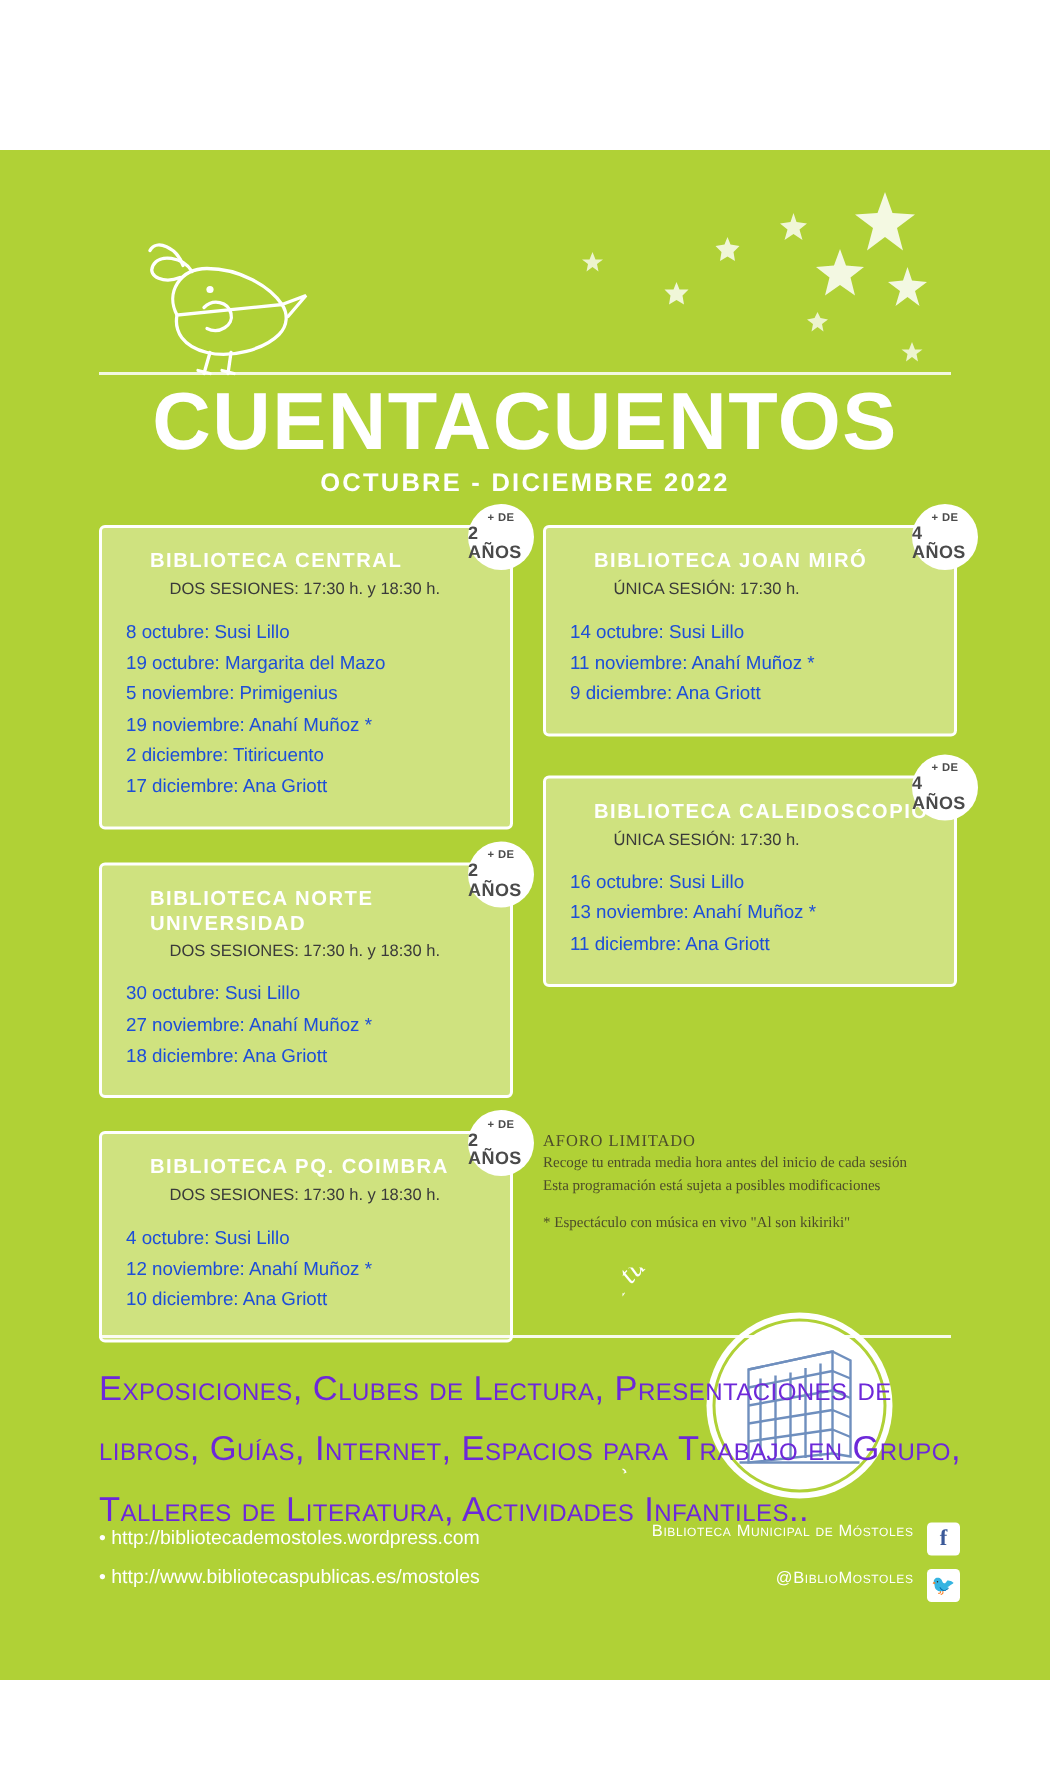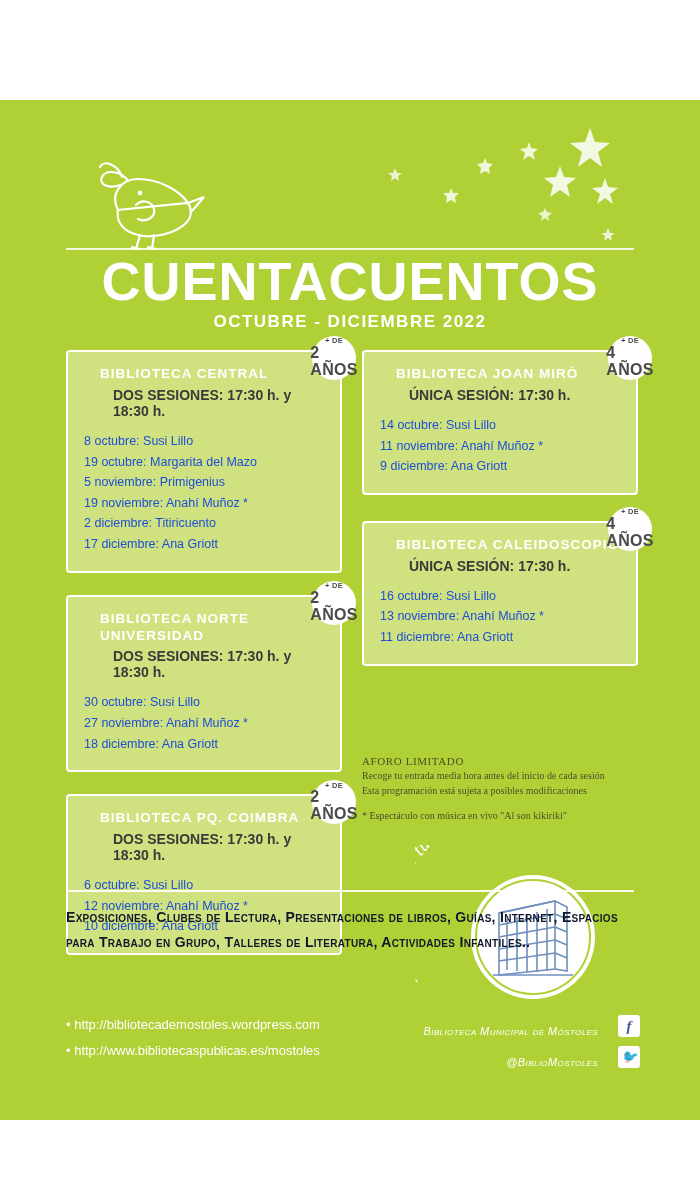--- a/index.html
+++ b/index.html
@@ -105,22 +105,22 @@
     font-weight: bold;
     font-size: 13.5px;
     letter-spacing: 1px;
     line-height: 1.25;
     margin: 0 0 4px 0;
     text-transform: uppercase;
     padding-left: 16px;
   }
   .card-sessions {
     color: #3a3a3a;
-    font-weight: bold;
-    font-size: 14px;
+    font-weight: normal;
+    font-size: 11px;
     margin: 0 0 12px 0;
     padding-left: 29px;
   }
   .card-list {
     list-style: none;
     margin: 0;
     padding: 0;
   }
   .card-list li {
     color: #1d4ed8;
@@ -143,21 +143,21 @@
     flex-direction: column;
     justify-content: center;
     align-items: center;
     box-sizing: border-box;
   }
   .badge .small {
     font-size: 7.5px;
     letter-spacing: .3px;
   }
   .badge .big {
-    font-size: 16px;
+    font-size: 12px;
     letter-spacing: .3px;
   }
   
   .notes {
     position: absolute;
     left: 362px;
     top: 655px;
     width: 290px;
     color: #4d4d2a;
   }
@@ -207,26 +207,25 @@
     width: 568px;
     height: 2px;
     background: #ffffff;
     opacity: .9;
   }
   .tagline {
     position: absolute;
     left: 66px;
     top: 805px;
     width: 575px;
-    color: #0f172a;
-    font-size: 14px;
+    color: #6d28d9;
+    font-size: 23px;
     line-height: 1.75;
     font-variant: small-caps;
     letter-spacing: .3px;
-    font-weight: bold;
   }
   .links {
     position: absolute;
     left: 66px;
     top: 912px;
     width: 330px;
     color: #ffffff;
     font-size: 13px;
     line-height: 2;
   }
@@ -247,25 +246,24 @@
   }
   .fr-line2 {
     font-size: 11px;
     font-variant: small-caps;
     letter-spacing: .4px;
     display: inline-block;
     vertical-align: middle;
   }
   .social-row {
     display: flex;
-    align-items: flex-end;
+    align-items: flex-start;
     justify-content: flex-end;
-    gap: 20px;
+    gap: 9px;
     margin-bottom: 9px;
-    font-style: italic;
   }
   .sq-icon {
     width: 22px;
     height: 22px;
     border-radius: 3px;
     background: #ffffff;
     display: flex;
     align-items: center;
     justify-content: center;
     font-weight: bold;
@@ -357,21 +355,21 @@
       </div>
 
       <div class="card">
         <div class="badge">
           <span class="small">+ DE</span>
           <span class="big">2 AÑOS</span>
         </div>
         <p class="card-title">BIBLIOTECA PQ. COIMBRA</p>
         <p class="card-sessions">DOS SESIONES: 17:30 h. y 18:30 h.</p>
         <ul class="card-list">
-          <li>6 octubre: Susi Lillo</li>
+          <li>4 octubre: Susi Lillo</li>
           <li>12 noviembre: Anahí Muñoz *</li>
           <li>10 diciembre: Ana Griott</li>
         </ul>
       </div>
 
     </div>
 
     <div class="col-right">
 
       <div class="card">

